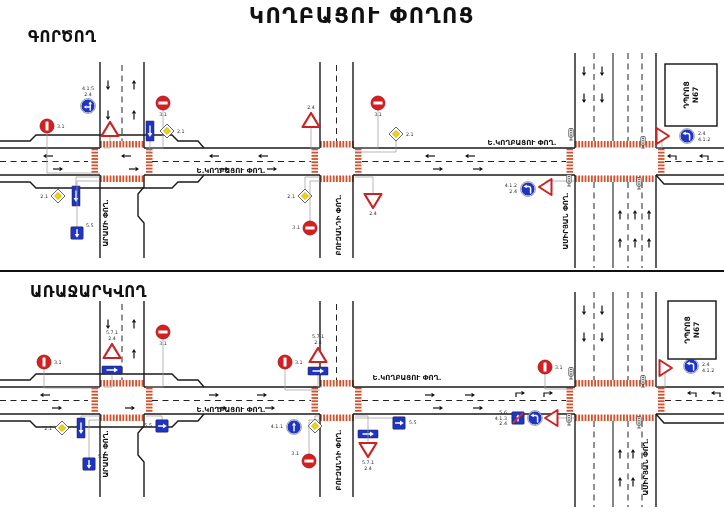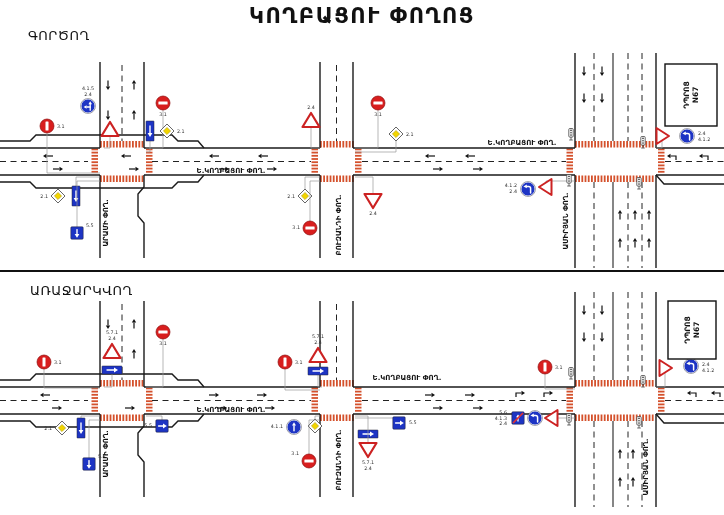--- a/index.html
+++ b/index.html
@@ -1,20 +1,20 @@
 <!DOCTYPE html>
 <html><head>
 <meta charset="utf-8">
 <style>
   html,body{margin:0;padding:0;background:#fff;}
   .canvas{position:relative;width:724px;height:515px;background:#fff;overflow:hidden;
           font-family:"DejaVu Sans",sans-serif;color:#111;}
   .title{position:absolute;top:4px;left:0;right:0;text-align:center;
          font-size:21px;font-weight:bold;letter-spacing:1.5px;}
-  .sec{position:absolute;font-size:13px;font-weight:normal;letter-spacing:.5px;}
+  .sec{position:absolute;font-size:15px;font-weight:bold;letter-spacing:.5px;}
   .sec-top{left:28px;top:28px;}
   .sec-bottom{left:30px;top:283px;}
   .divider{position:absolute;left:0;top:270px;width:724px;height:0;border-top:2px solid #111;}
   svg.panel{position:absolute;left:0;width:724px;height:220px;}
   #p0{top:53px;}
   #p1{top:292px;}
 </style>
 </head>
 <body>
 

